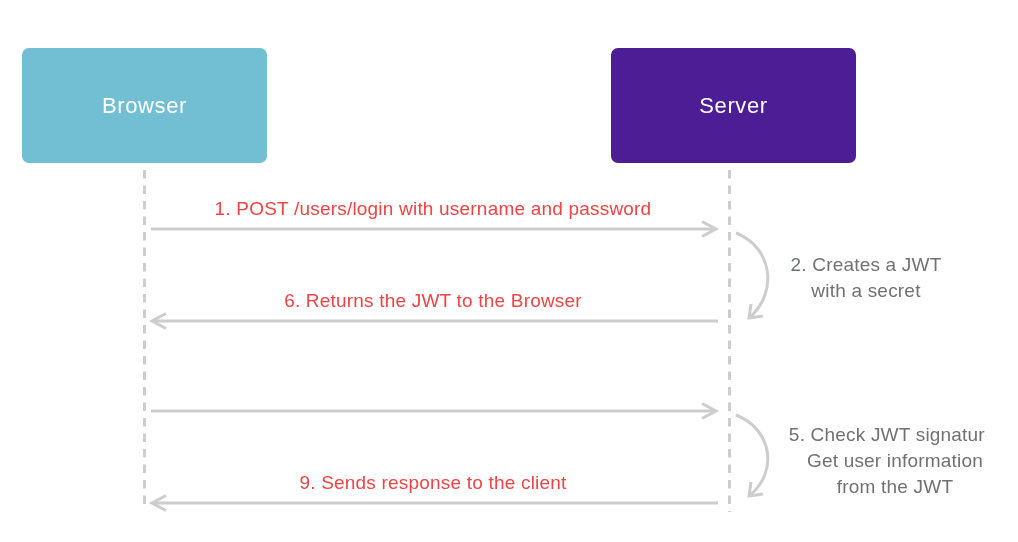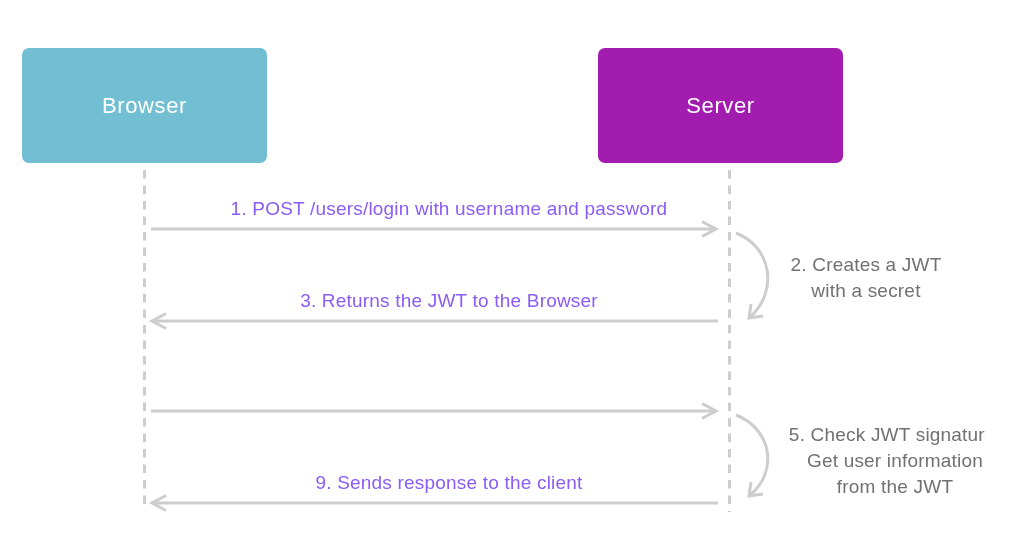--- a/index.html
+++ b/index.html
@@ -21,28 +21,28 @@
     border-radius: 7px;
     display: flex;
     align-items: center;
     justify-content: center;
     color: #ffffff;
     font-size: 22px;
     font-weight: 500;
     letter-spacing: 0.6px;
   }
   .actor-browser { left: 22px;  background: #72BED2; }
-  .actor-server  { left: 598px; background: #a21caf; }
+  .actor-server  { left: 611px; background: #4c1d95; }
 
   .msg {
     position: absolute;
-    left: 166px;
+    left: 150px;
     width: 566px;
     text-align: center;
-    color: #8b5cf6;
+    color: #ef4444;
     font-size: 19px;
     line-height: 22px;
     letter-spacing: 0.2px;
   }
   .msg-1 { top: 198px; }
   .msg-3 { top: 290px; }
   .msg-4 { top: 381px; }
   .msg-6 { top: 472px; }
 
   .self-msg {
@@ -91,19 +91,19 @@
   <div class="actor actor-browser">
     <span>Browser</span>
   </div>
   <div class="actor actor-server">
     <span>Server</span>
   </div>
 
   <div class="msg msg-1">1. POST /users/login with username and password</div>
   <div class="self-msg self-msg-2">2. Creates a JWT
 with a secret</div>
-  <div class="msg msg-3">3. Returns the JWT to the Browser</div>
+  <div class="msg msg-3">6. Returns the JWT to the Browser</div>
   <div class="self-msg self-msg-5">5. Check JWT signature.
 Get user information
 from the JWT</div>
   <div class="msg msg-6">9. Sends response to the client</div>
 
 </div>
 
 </body></html>

